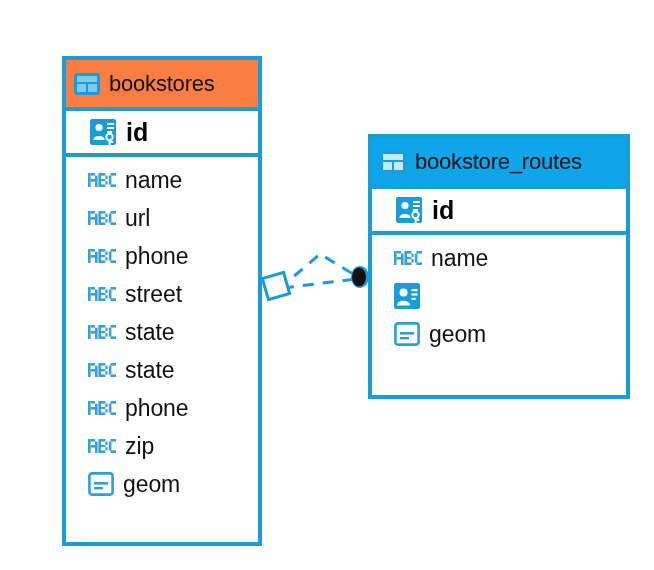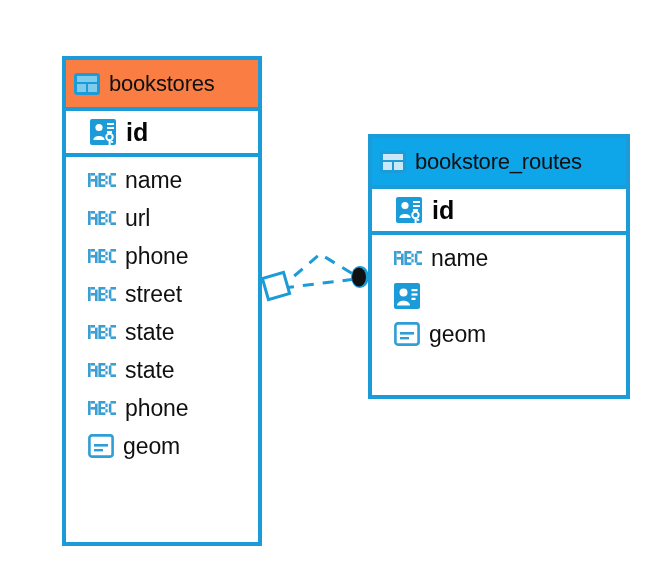--- a/index.html
+++ b/index.html
@@ -327,20 +327,42 @@
                 <rect x="13" y="14.4" width="4.4" height="2.6"></rect>
               <rect x="22.4" y="3" width="5.6" height="2.6"></rect>
                 <rect x="20.8" y="5.6" width="2.6" height="9"></rect>
               <rect x="22.4" y="14.4" width="5.6" height="2.6"></rect>
             </g>
           </svg>
         </span>
         <span class="field-label">phone</span>
       </div>
 
+      <div class="field-row">
+        <span class="icon icon-abc">
+          <svg viewBox="0 0 28 20" width="28" height="20" xmlns="http://www.w3.org/2000/svg">
+            <g fill="#3b9fd4">
+              <rect x="0" y="3" width="2.6" height="14"></rect>
+                <rect x="2.6" y="3" width="4.4" height="2.6"></rect>
+              <rect x="7" y="5.6" width="2.6" height="11.4"></rect>
+                <rect x="2.6" y="9" width="4.4" height="2.6"></rect>
+              <rect x="10.4" y="3" width="2.6" height="14"></rect>
+                <rect x="13" y="3" width="4.4" height="2.6"></rect>
+              <rect x="17.4" y="5.6" width="2.2" height="3.4"></rect>
+                <rect x="13" y="9" width="4.4" height="2.2"></rect>
+              <rect x="17.4" y="11.2" width="2.2" height="3.2"></rect>
+                <rect x="13" y="14.4" width="4.4" height="2.6"></rect>
+              <rect x="22.4" y="3" width="5.6" height="2.6"></rect>
+                <rect x="20.8" y="5.6" width="2.6" height="9"></rect>
+              <rect x="22.4" y="14.4" width="5.6" height="2.6"></rect>
+            </g>
+          </svg>
+        </span>
+        <span class="field-label">zip</span>
+      </div>
 
 
       <div class="field-row">
         <span class="icon icon-geom">
           <svg viewBox="0 0 26 24" width="26" height="24" xmlns="http://www.w3.org/2000/svg">
             <rect x="1.4" y="1.4" width="23.2" height="21.2" rx="2.5" fill="#ffffff" stroke="#2f9ed6" stroke-width="2.6"></rect>
             <rect x="6" y="10" width="14" height="2.6" fill="#2f9ed6"></rect>
             <rect x="6" y="15" width="9" height="2.4" fill="#2f9ed6"></rect>
           </svg>
         </span>

